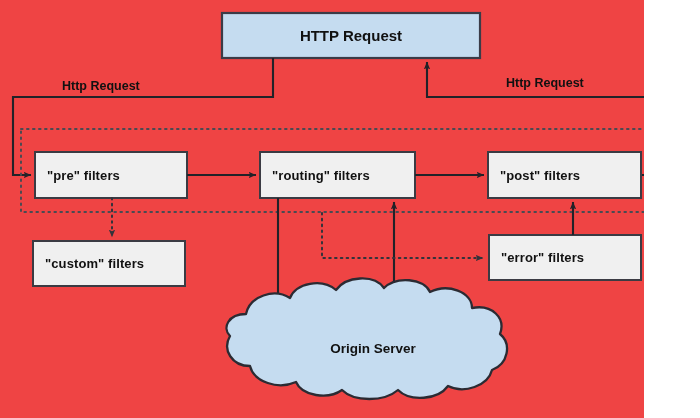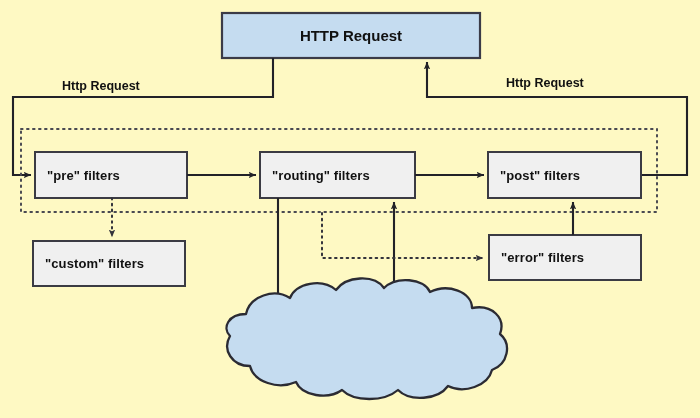--- a/index.html
+++ b/index.html
@@ -5,23 +5,23 @@
   html, body {
     margin: 0;
     padding: 0;
     background: #ffffff;
   }
   body {
     font-family: "Liberation Sans", sans-serif;
   }
   #canvas {
     position: relative;
-    width: 700px;
+    width: 644px;
     height: 418px;
-    background: #fef9c3;
+    background: #ef4444;
     overflow: hidden;
   }
   #svg-layer {
     position: absolute;
     left: 0;
     top: 0;
     width: 700px;
     height: 418px;
   }
   .node-label {
@@ -149,14 +149,15 @@
   <div class="node-label box-label" style="left:47px; top:168px;">"pre" filters</div>
 
   <div class="node-label box-label" style="left:272px; top:168px;">"routing" filters</div>
 
   <div class="node-label box-label" style="left:500px; top:168px;">"post" filters</div>
 
   <div class="node-label box-label" style="left:45px; top:256px;">"custom" filters</div>
 
   <div class="node-label box-label" style="left:501px; top:250px;">"error" filters</div>
 
+  <div class="node-label cloud-label" style="left:246px; top:341px; width:254px; text-align:center;">Origin Server</div>
 
 </div>
 
 </body></html>

